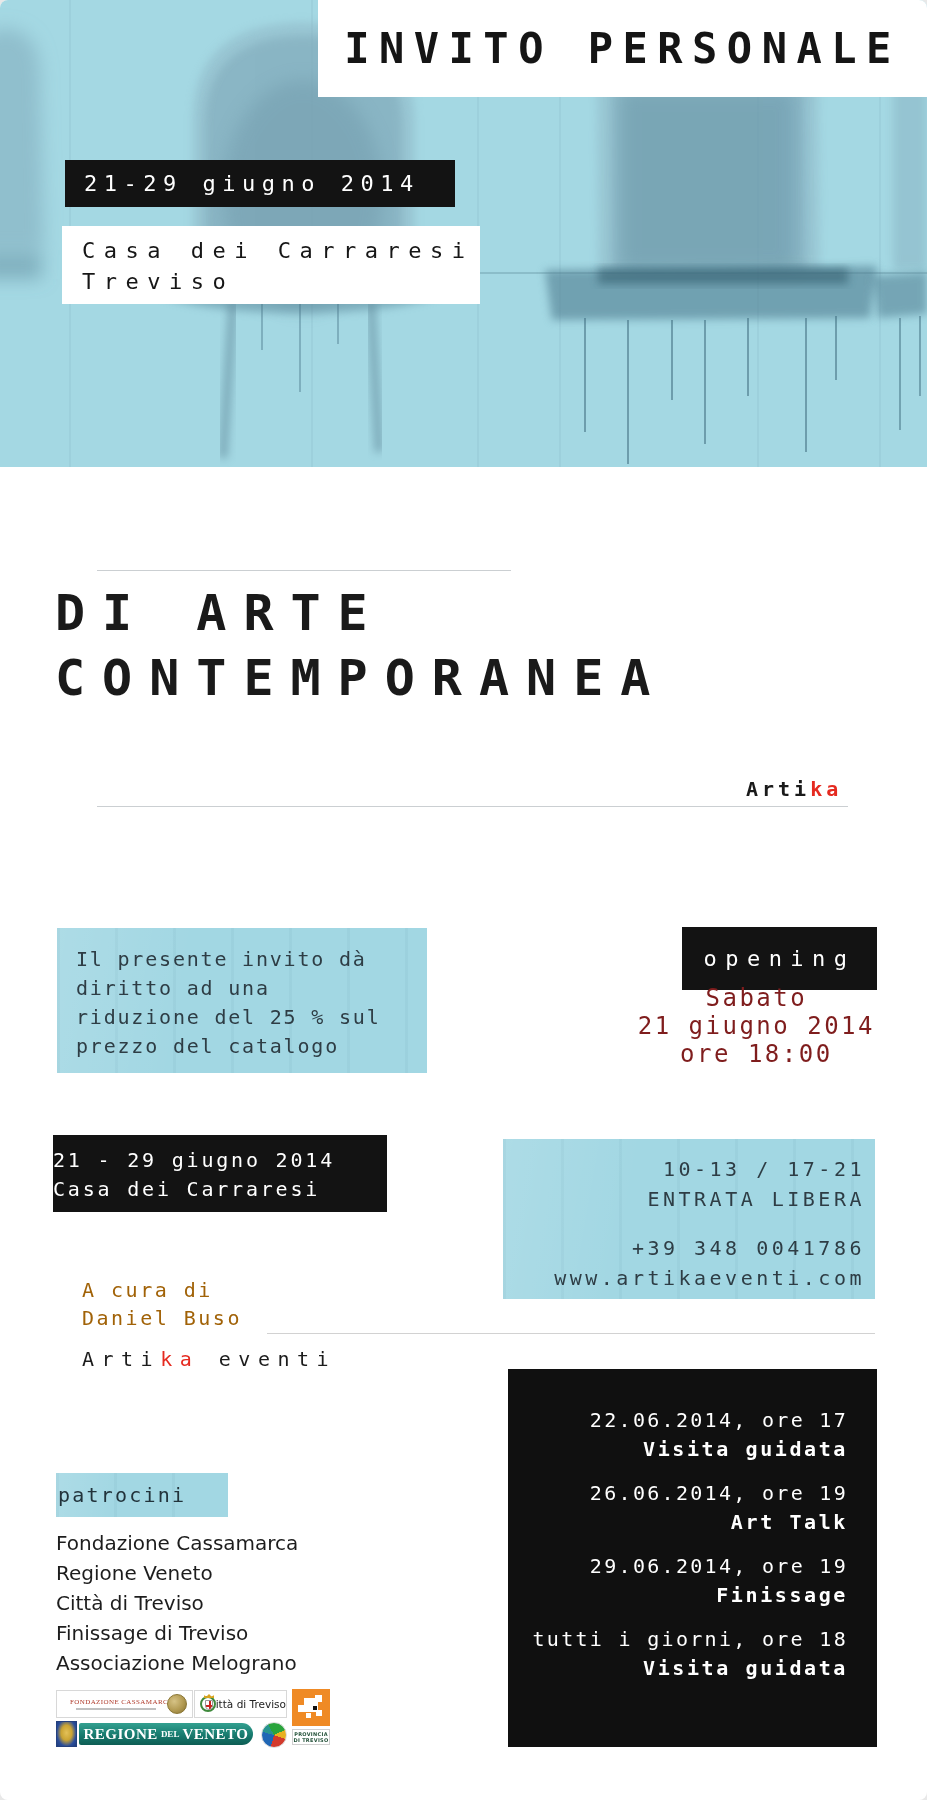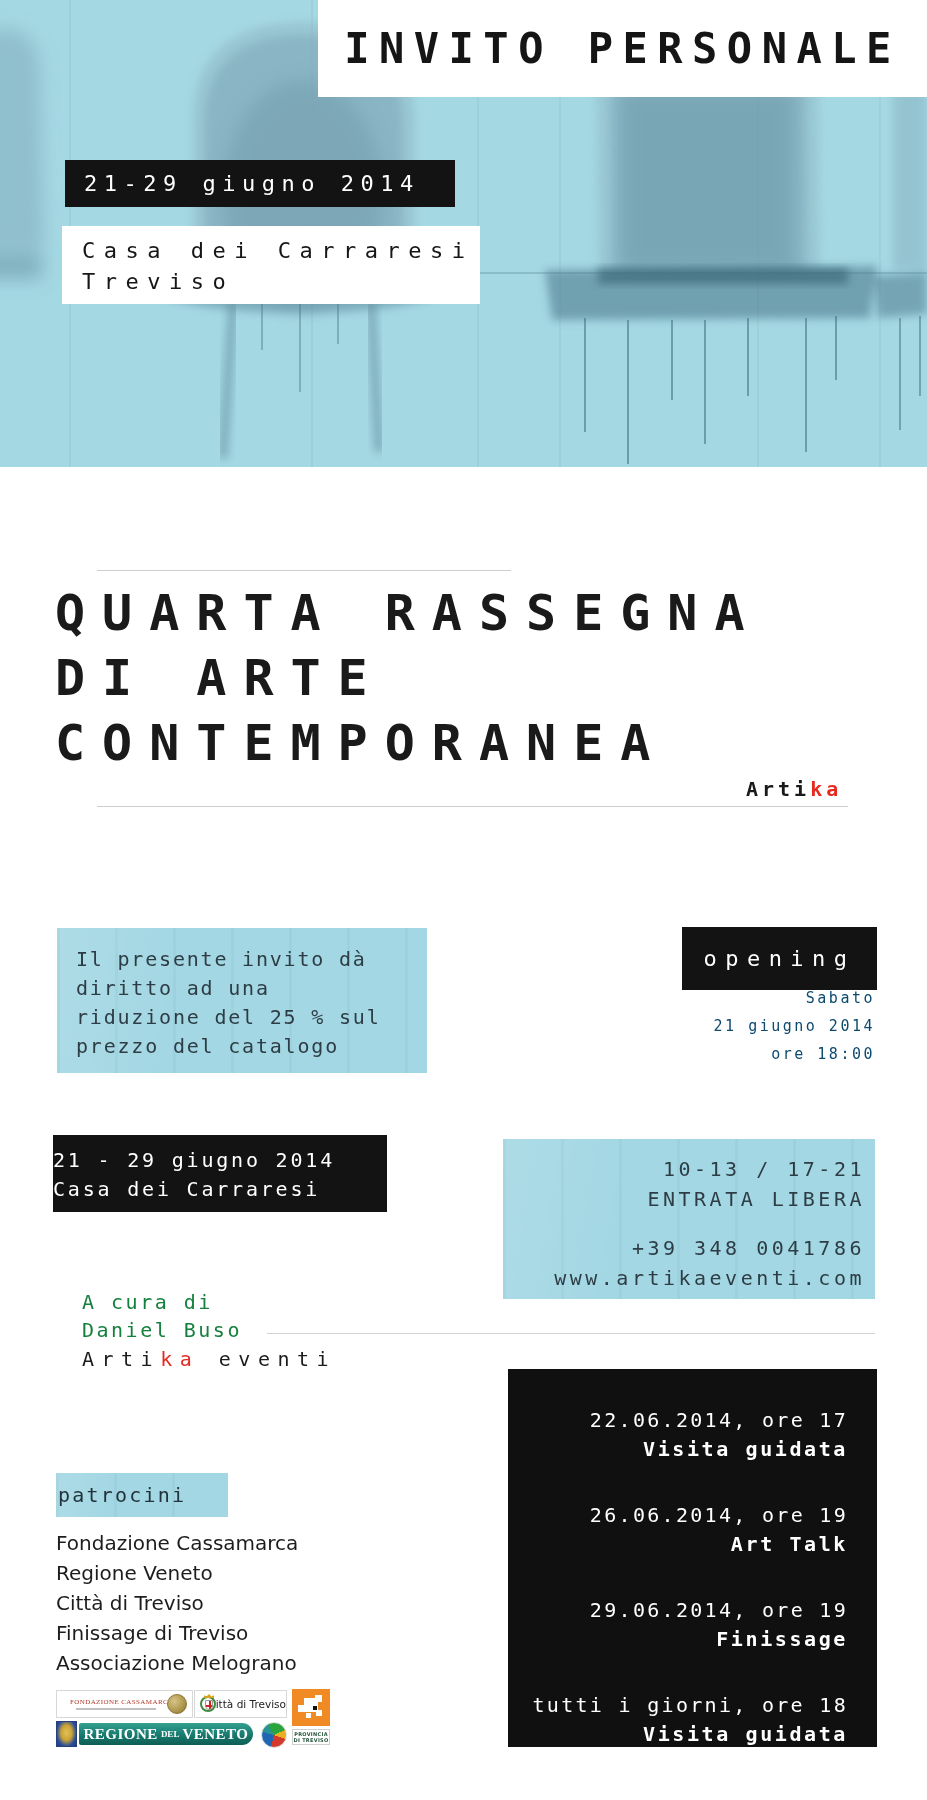--- a/index.html
+++ b/index.html
@@ -1,18 +1,18 @@
 <!DOCTYPE html>
 <html><head>
 <meta charset="utf-8">
 <style>
   html,body{margin:0;padding:0;background:#e8e8e8;}
   .poster{
     position:relative;width:927px;height:1800px;background:#ffffff;
-    font-family:"DejaVu Sans Mono",monospace;overflow:hidden;margin:0 auto;
+    font-family:"DejaVu Sans Mono",monospace;overflow:hidden;margin:0 auto;border-radius:8px;
   }
 
   
   .artwork{position:absolute;top:0;left:0;width:927px;height:467px;}
 
   
   .banner-invito{
     position:absolute;left:318px;top:0;width:609px;height:97px;background:#ffffff;
     display:flex;align-items:center;justify-content:center;
     font-size:42px;font-weight:bold;letter-spacing:9.5px;color:#151515;white-space:nowrap;
@@ -56,50 +56,50 @@
     position:absolute;left:57px;top:928px;width:370px;height:145px;
     color:#2e3d45;font-size:20px;letter-spacing:1.8px;line-height:29px;
     padding:17px 0 0 19px;box-sizing:border-box;white-space:nowrap;
   }
   .opening-badge{
     position:absolute;left:682px;top:927px;width:195px;height:63px;background:#131313;
     color:#ffffff;display:flex;align-items:center;justify-content:center;
     font-size:22px;letter-spacing:8.5px;white-space:nowrap;
   }
   .opening-when{
-    position:absolute;right:52px;top:984px;text-align:right;color:#0c4a6e;
-    font-size:15px;letter-spacing:2.5px;line-height:28px;white-space:nowrap;
+    position:absolute;right:52px;top:984px;text-align:center;color:#7f1d1d;
+    font-size:24px;letter-spacing:2.5px;line-height:28px;white-space:nowrap;
   }
   .badge-dates2{
     position:absolute;left:53px;top:1135px;width:334px;height:77px;background:#131313;
     color:#ffffff;text-align:left;font-size:20px;letter-spacing:2.8px;line-height:28.5px;
     padding-top:11px;box-sizing:border-box;white-space:nowrap;
   }
   .info-box{
     position:absolute;left:503px;top:1139px;width:372px;height:160px;
     color:#2e3d45;text-align:right;font-size:20px;letter-spacing:3.5px;line-height:30px;
     padding:15px 10px 0 0;box-sizing:border-box;white-space:nowrap;
   }
   .info-gap{height:19px;}
 
   .curator{
-    position:absolute;left:82px;top:1276px;color:#15803d;
-    font-size:20px;letter-spacing:2.5px;line-height:28px;white-space:nowrap;margin-top:12px;
+    position:absolute;left:82px;top:1276px;color:#a16207;
+    font-size:20px;letter-spacing:2.5px;line-height:28px;white-space:nowrap;
   }
   .artika-eventi{
     position:absolute;left:82px;top:1347px;color:#1c1c1c;
     font-size:20px;letter-spacing:7.5px;white-space:nowrap;
   }
 
   .events-box{
     position:absolute;left:508px;top:1369px;width:369px;height:378px;background:#101010;
     color:#ffffff;text-align:right;padding:37px 29px 0 0;box-sizing:border-box;
     font-size:20px;letter-spacing:2.3px;line-height:28.5px;white-space:nowrap;
   }
-  .event-item + .event-item{margin-top:38px;}
+  .event-item + .event-item{margin-top:16px;}
   .event-name{font-weight:bold;letter-spacing:2.6px;}
 
   .patrocini-badge{
     position:absolute;left:56px;top:1473px;width:172px;height:44px;
     display:flex;align-items:center;padding-left:2px;box-sizing:border-box;
     color:#22333b;font-size:20px;letter-spacing:2.2px;white-space:nowrap;
   }
   .patrons{
     position:absolute;left:56px;top:1528px;color:#1d1d1d;
     font-family:"DejaVu Sans",sans-serif;font-size:20px;line-height:30px;white-space:nowrap;
@@ -210,21 +210,20 @@
     <span>21-29 giugno 2014</span>
   </div>
 
   <div class="badge-venue">
     <div>Casa dei Carraresi</div>
     <div>Treviso</div>
   </div>
 
   <div class="rule rule-top"></div>
   <div class="main-title">
-    <div>QUARTA RASSEGNA</div>
     <div>DI ARTE</div>
     <div>CONTEMPORANEA</div>
   </div>
   <div class="artika-mid">
     <span>Arti</span><span class="red">ka</span>
   </div>
   <div class="rule rule-bottom"></div>
 
   <div class="promo-box bluebg">
     <div>Il presente invito dà</div>

